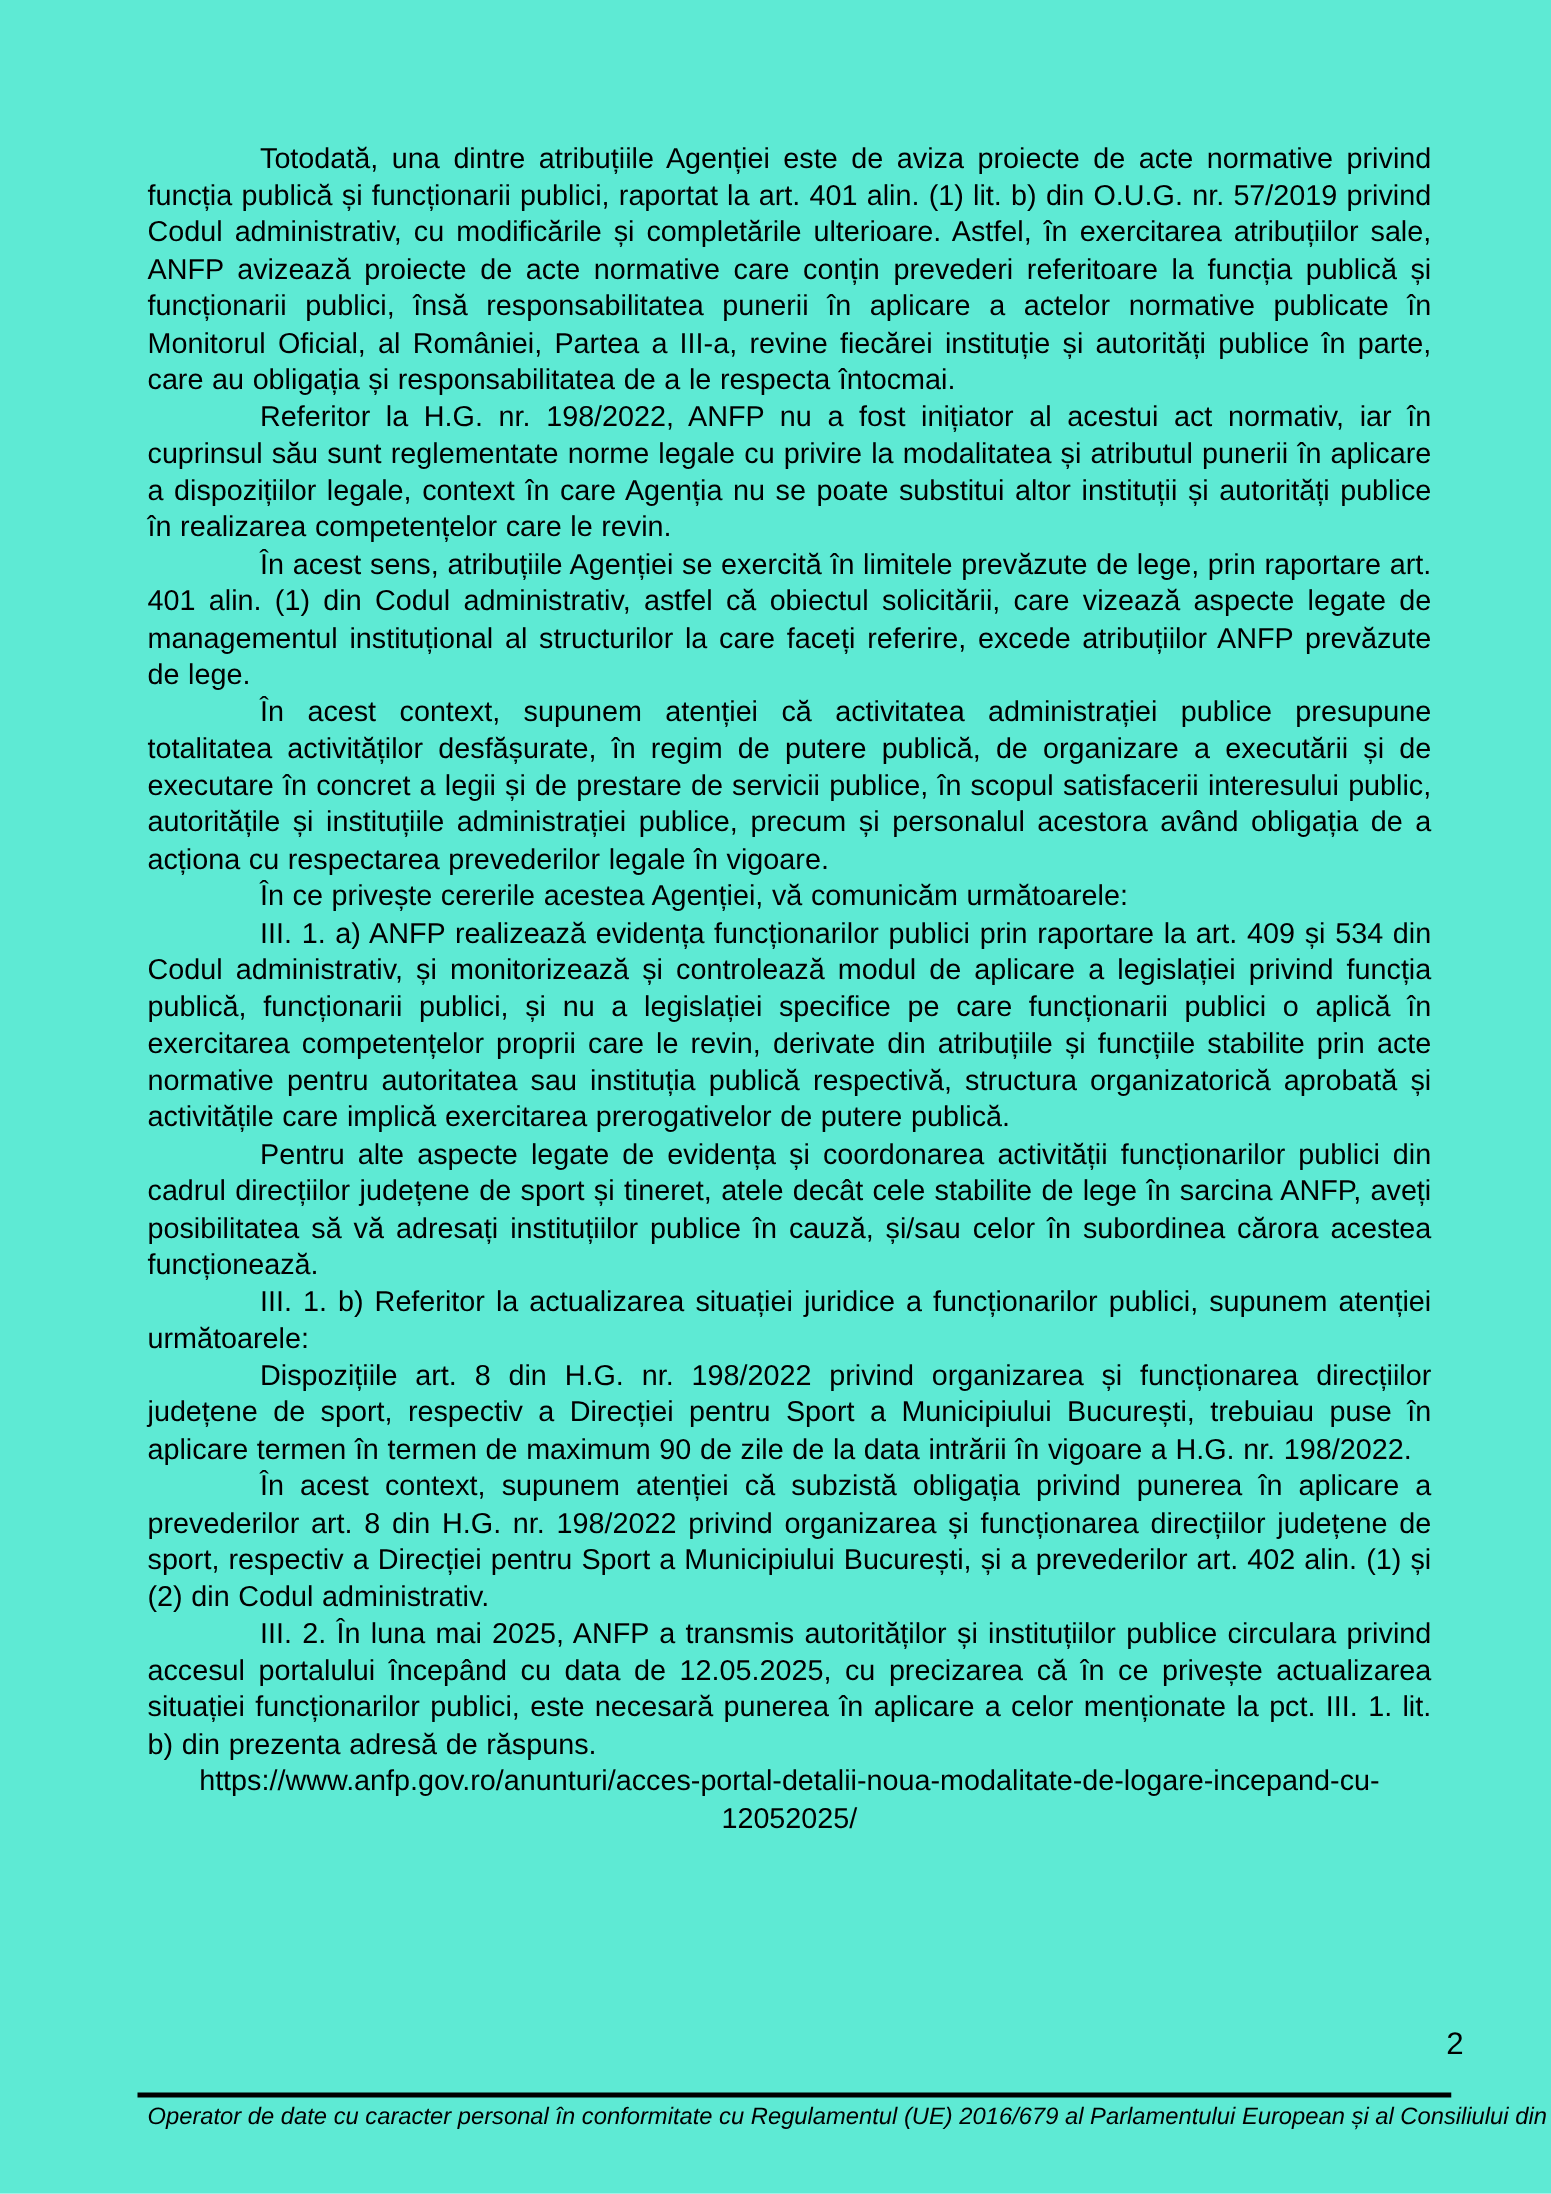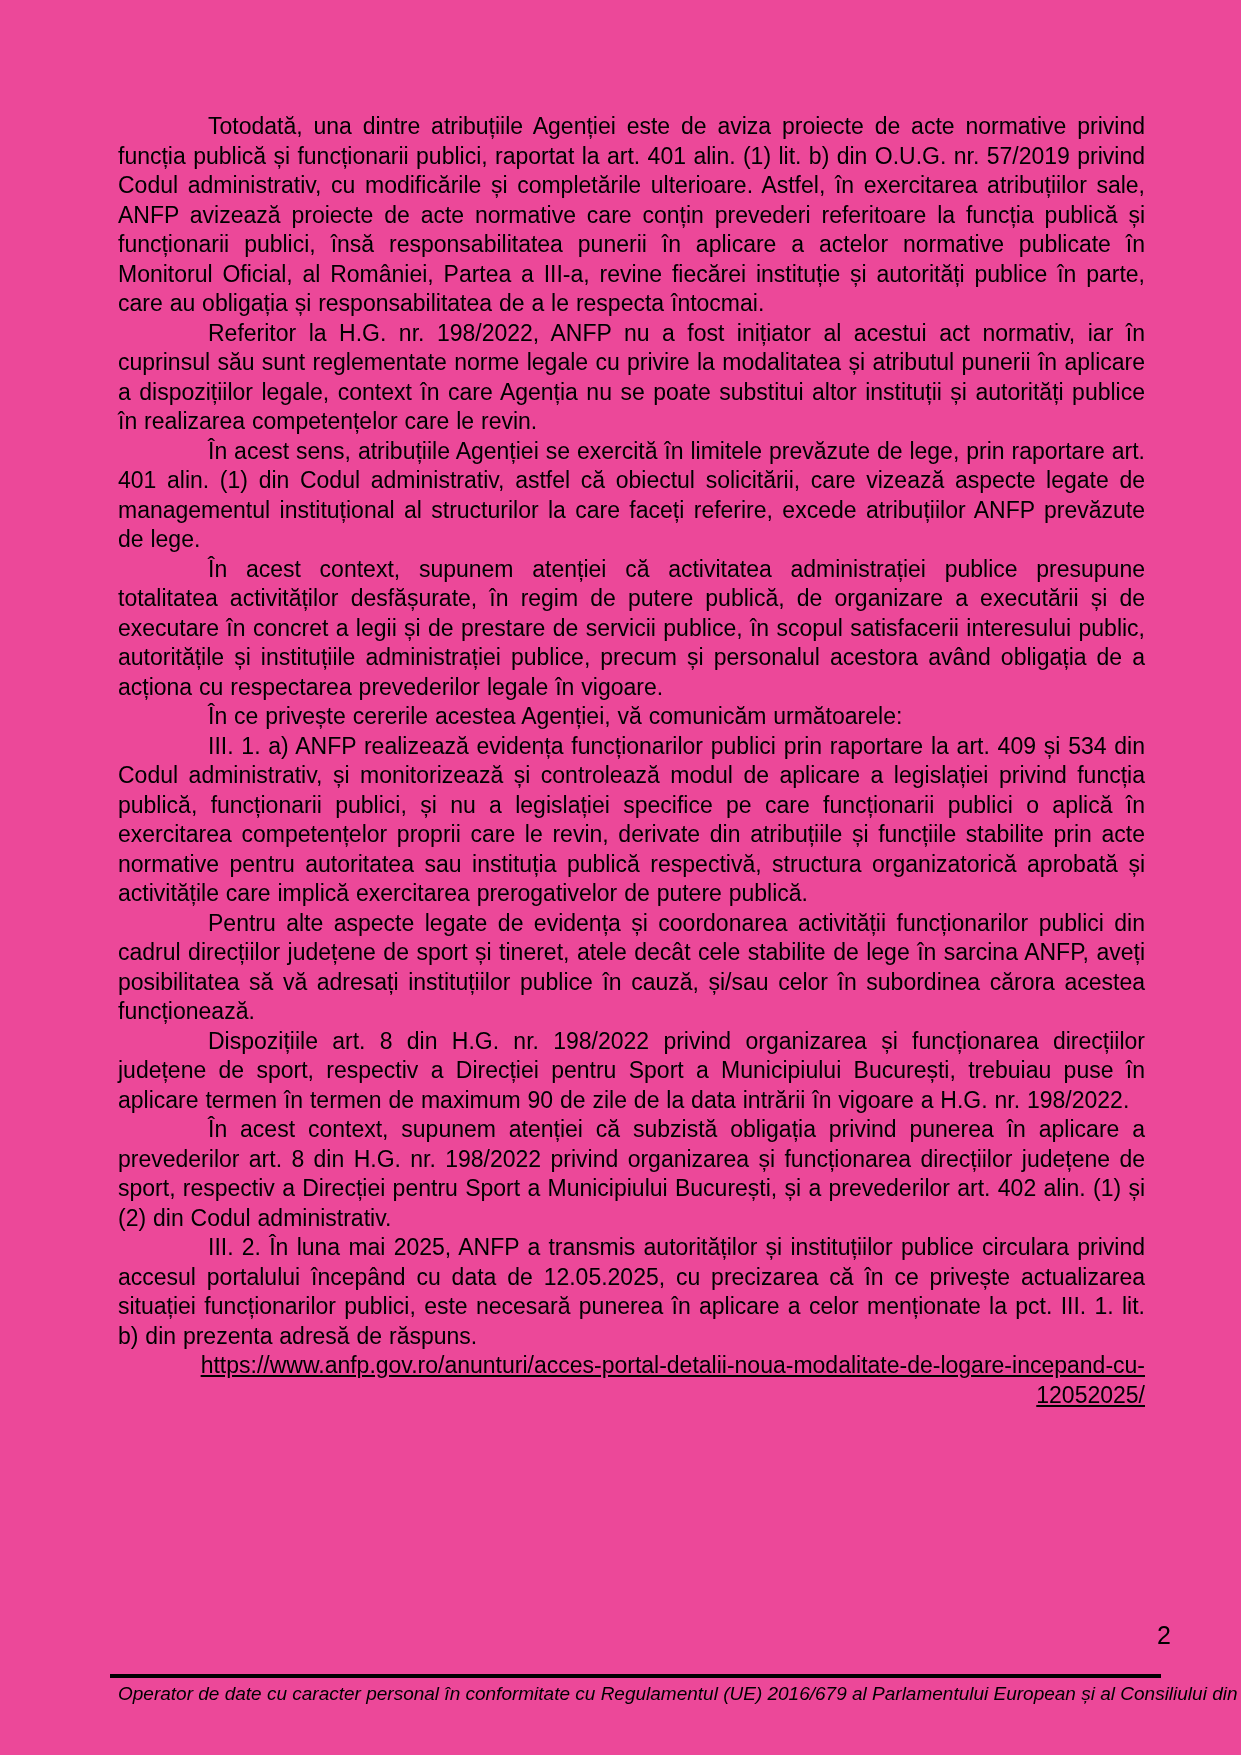--- a/index.html
+++ b/index.html
@@ -4,45 +4,44 @@
 <style>
   html, body {
     margin: 0;
     padding: 0;
     background: #ffffff;
   }
   .page {
     position: relative;
     width: 1241px;
     height: 1755px;
-    background: #ec4899;
+    background: #5eead4;
     color: #000000;
     font-family: "Liberation Sans", sans-serif;
     overflow: hidden;
   }
   .content {
     position: absolute;
     left: 118px;
     top: 112px;
     width: 1027px;
   }
   .content p {
     margin: 0;
     font-size: 23px;
     line-height: 29.5px;
     text-align: justify;
     text-indent: 90px;
     word-spacing: 0.5px;
   }
   .content p.url {
     text-indent: 0;
-    text-align: right;
+    text-align: center;
     overflow-wrap: break-word;
     word-break: break-word;
-    text-decoration: underline;
   }
   .page-number {
     position: absolute;
     top: 1620px;
     right: 70px;
     font-size: 25px;
     line-height: 30px;
   }
   .footer-rule {
     position: absolute;
@@ -69,20 +68,21 @@
 <div class="page">
 
   <div class="content">
     <p>Totodată, una dintre atribuțiile Agenției este de aviza proiecte de acte normative privind funcția publică și funcționarii publici, raportat la art. 401 alin. (1) lit. b) din O.U.G. nr. 57/2019 privind Codul administrativ, cu modificările și completările ulterioare. Astfel, în exercitarea atribuțiilor sale, ANFP avizează proiecte de acte normative care conțin prevederi referitoare la funcția publică și funcționarii publici, însă responsabilitatea punerii în aplicare a actelor normative publicate în Monitorul Oficial, al României, Partea a III-a, revine fiecărei instituție și autorități publice în parte, care au obligația și responsabilitatea de a le respecta întocmai.</p>
     <p>Referitor la H.G. nr. 198/2022, ANFP nu a fost inițiator al acestui act normativ, iar în cuprinsul său sunt reglementate norme legale cu privire la modalitatea și atributul punerii în aplicare a dispozițiilor legale, context în care Agenția nu se poate substitui altor instituții și autorități publice în realizarea competențelor care le revin.</p>
     <p>În acest sens, atribuțiile Agenției se exercită în limitele prevăzute de lege, prin raportare art. 401 alin. (1) din Codul administrativ, astfel că obiectul solicitării, care vizează aspecte legate de managementul instituțional al structurilor la care faceți referire, excede atribuțiilor ANFP prevăzute de lege.</p>
     <p>În acest context, supunem atenției că activitatea administrației publice presupune totalitatea activităților desfășurate, în regim de putere publică, de organizare a executării și de executare în concret a legii și de prestare de servicii publice, în scopul satisfacerii interesului public, autoritățile și instituțiile administrației publice, precum și personalul acestora având obligația de a acționa cu respectarea prevederilor legale în vigoare.</p>
     <p>În ce privește cererile acestea Agenției, vă comunicăm următoarele:</p>
     <p>III. 1. a) ANFP realizează evidența funcționarilor publici prin raportare la art. 409 și 534 din Codul administrativ, și monitorizează și controlează modul de aplicare a legislației privind funcția publică, funcționarii publici, și nu a legislației specifice pe care funcționarii publici o aplică în exercitarea competențelor proprii care le revin, derivate din atribuțiile și funcțiile stabilite prin acte normative pentru autoritatea sau instituția publică respectivă, structura organizatorică aprobată și activitățile care implică exercitarea prerogativelor de putere publică.</p>
     <p>Pentru alte aspecte legate de evidența și coordonarea activității funcționarilor publici din cadrul direcțiilor județene de sport și tineret, atele decât cele stabilite de lege în sarcina ANFP, aveți posibilitatea să vă adresați instituțiilor publice în cauză, și/sau celor în subordinea cărora acestea funcționează.</p>
+    <p>III. 1. b) Referitor la actualizarea situației juridice a funcționarilor publici, supunem atenției următoarele:</p>
     <p>Dispozițiile art. 8 din H.G. nr. 198/2022 privind organizarea și funcționarea direcțiilor județene de sport, respectiv a Direcției pentru Sport a Municipiului București, trebuiau puse în aplicare termen în termen de maximum 90 de zile de la data intrării în vigoare a H.G. nr. 198/2022.</p>
     <p>În acest context, supunem atenției că subzistă obligația privind punerea în aplicare a prevederilor art. 8 din H.G. nr. 198/2022 privind organizarea și funcționarea direcțiilor județene de sport, respectiv a Direcției pentru Sport a Municipiului București, și a prevederilor art. 402 alin. (1) și (2) din Codul administrativ.</p>
     <p>III. 2. În luna mai 2025, ANFP a transmis autorităților și instituțiilor publice circulara privind accesul portalului începând cu data de 12.05.2025, cu precizarea că în ce privește actualizarea situației funcționarilor publici, este necesară punerea în aplicare a celor menționate la pct. III. 1. lit. b) din prezenta adresă de răspuns.</p>
     <p class="url">https://www.anfp.gov.ro/anunturi/acces-portal-detalii-noua-modalitate-de-logare-incepand-cu-12052025/</p>
   </div>
 
   <div class="page-number">2</div>
 
   <div class="footer-rule"></div>
 

